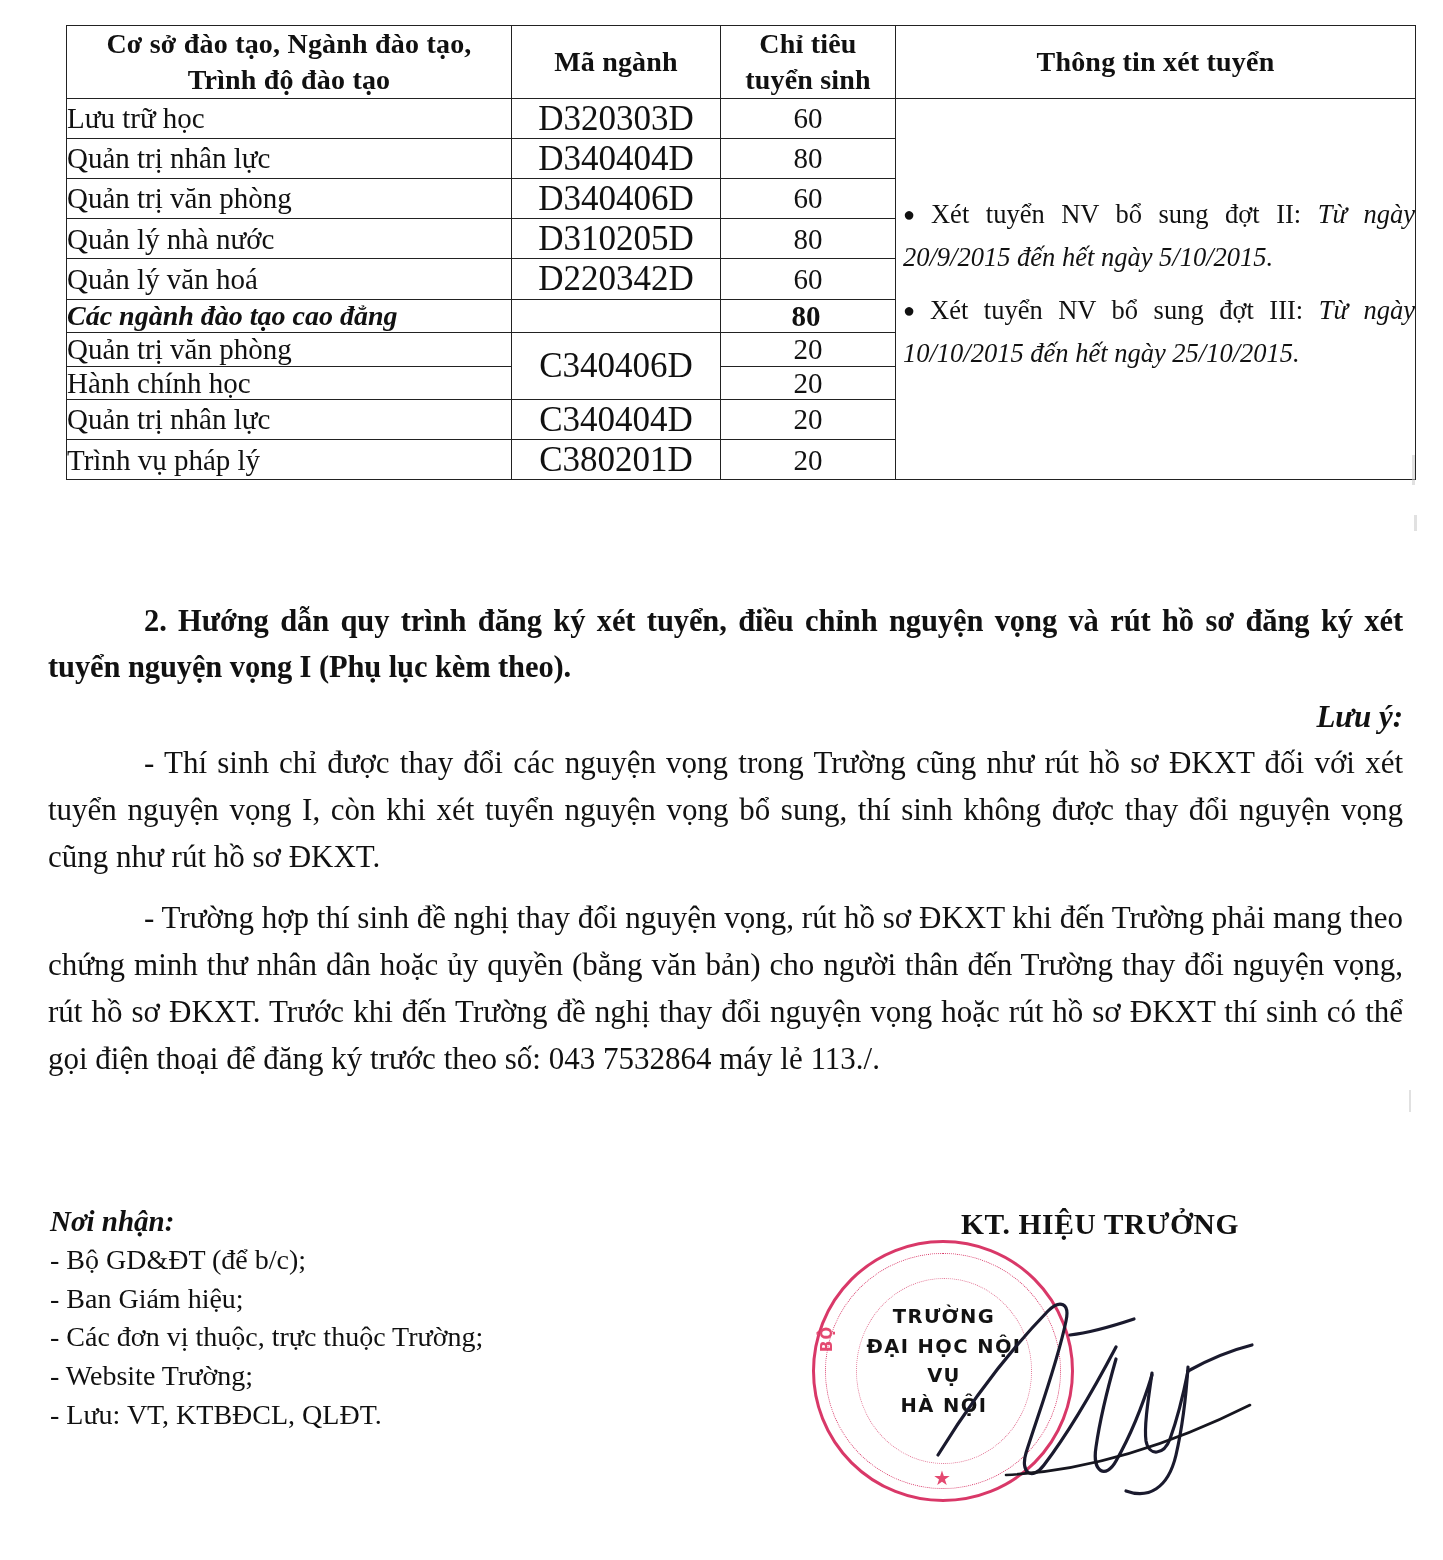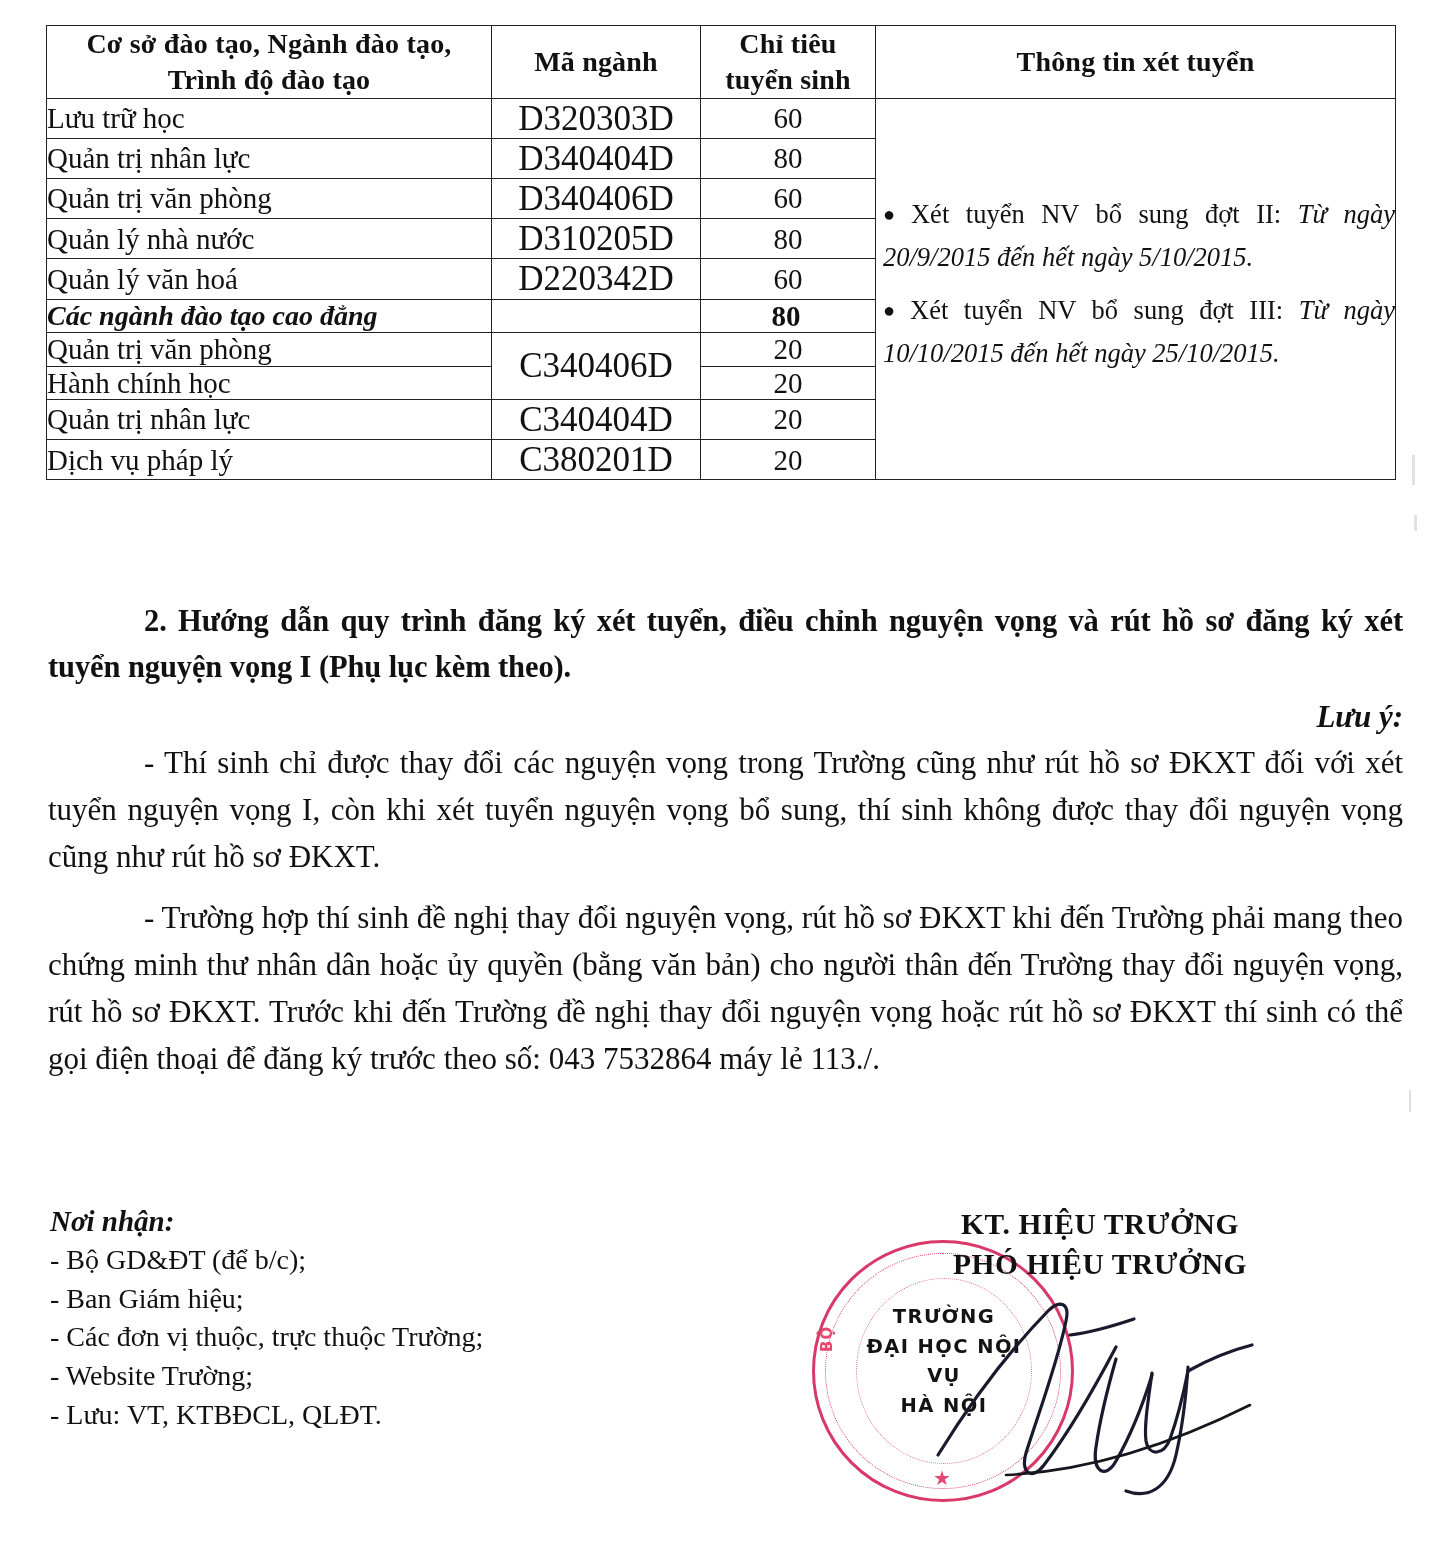--- a/index.html
+++ b/index.html
@@ -12,21 +12,21 @@
     height: 1560px;
     position: relative;
     font-family: "Liberation Serif", "DejaVu Serif", serif;
     color: #111111;
     overflow: hidden;
   }
 
   
   .table-wrap {
     position: absolute;
-    left: 16px;
+    left: 36px;
     top: 25px;
     width: 1349px;
     padding-left: 30px;
   }
   table.adm {
     border-collapse: collapse;
     width: 1349px;
     table-layout: fixed;
   }
   table.adm td, table.adm th {
@@ -332,21 +332,21 @@
         <td class="quota">20</td>
       </tr>
 
       <tr class="dotted-top">
         <td class="name">Quản trị nhân lực</td>
         <td class="code">C340404D</td>
         <td class="quota">20</td>
       </tr>
 
       <tr class="dotted-top">
-        <td class="name">Dịch vụ pháp lý</td>
+        <td class="name">Trình vụ pháp lý</td>
         <td class="code">C380201D</td>
         <td class="quota">20</td>
       </tr>
     </tbody>
   </table>
 </div>
 
 <div class="body-area">
   <p class="para bold">2. Hướng dẫn quy trình đăng ký xét tuyển, điều chỉnh nguyện vọng và rút hồ sơ đăng ký xét tuyển nguyện vọng I (Phụ lục kèm theo).</p>
   <p class="luuy">Lưu ý:</p>
@@ -358,21 +358,20 @@
   <div class="recip-title">Nơi nhận:</div>
   <div class="recip-item">- Bộ GD&amp;ĐT (để b/c);</div>
   <div class="recip-item">- Ban Giám hiệu;</div>
   <div class="recip-item">- Các đơn vị thuộc, trực thuộc Trường;</div>
   <div class="recip-item">- Website Trường;</div>
   <div class="recip-item">- Lưu: VT, KTBĐCL, QLĐT.</div>
 </div>
 
 <div class="signblock">
   <div class="sign-title">KT. HIỆU TRƯỞNG</div>
-  <div class="sign-title">PHÓ HIỆU TRƯỞNG</div>
 
   <div class="seal">
     <div class="seal-ring-outer"></div>
     <div class="seal-ring-inner"></div>
     <div class="seal-core"></div>
     <div class="seal-text">
       <div>TRƯỜNG</div>
       <div>ĐẠI HỌC NỘI VỤ</div>
       <div>HÀ NỘI</div>
     </div>

